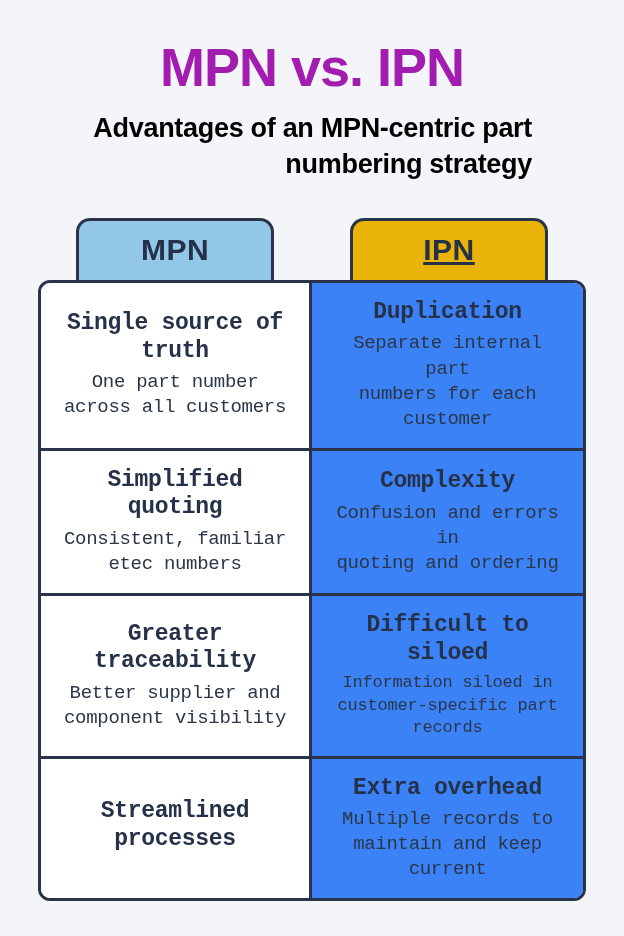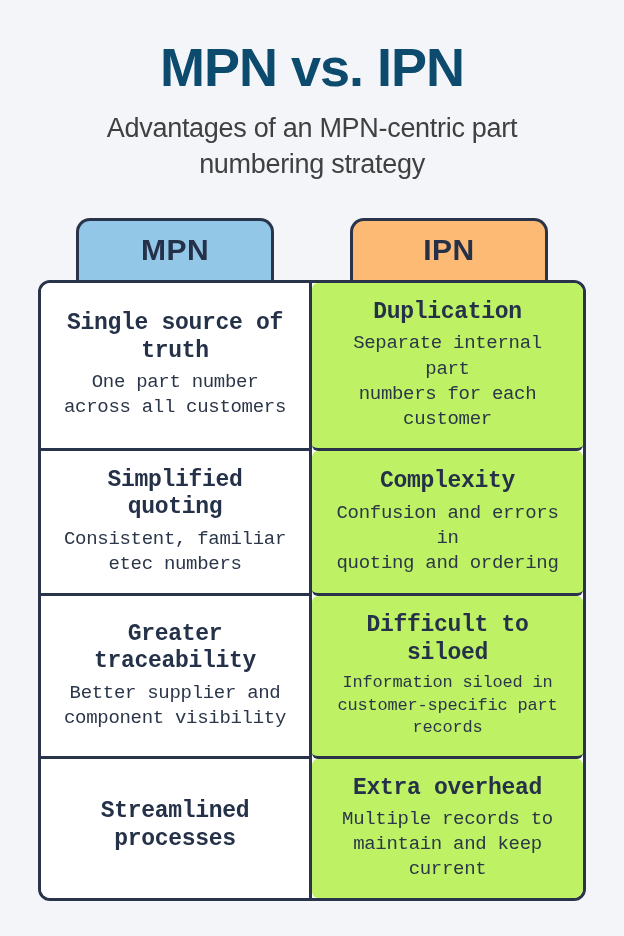--- a/index.html
+++ b/index.html
@@ -15,31 +15,31 @@
     width: 624px;
     height: 936px;
     box-sizing: border-box;
     padding-top: 40px;
   }
   .title {
     text-align: center;
     font-size: 54px;
     font-weight: 800;
     letter-spacing: -1px;
-    color: #0c4a6e;
+    color: #a21caf;
     line-height: 1.0;
   }
   .subtitle {
     width: 440px;
     margin: 16px auto 0;
-    text-align: center;
+    text-align: right;
     font-size: 27px;
-    font-weight: 400;
+    font-weight: 700;
     line-height: 1.35;
-    color: #404040;
+    color: #000000;
     letter-spacing: -0.3px;
   }
   .tabs {
     width: 548px;
     margin: 35px auto 0;
     display: flex;
   }
   .tab-slot {
     width: 50%;
     display: flex;
@@ -54,21 +54,21 @@
     border-radius: 14px 14px 0 0;
     display: flex;
     align-items: center;
     justify-content: center;
     font-size: 30px;
     font-weight: 700;
     color: #253148;
     letter-spacing: 0.5px;
   }
   .tab.mpn { background: #92c7e8; }
-  .tab.ipn { background: #fdba74; }
+  .tab.ipn { background: #eab308; text-decoration: underline; }
   .table {
     width: 548px;
     margin: 0 auto;
     box-sizing: border-box;
     border: 3px solid #29344a;
     border-radius: 12px;
     overflow: hidden;
     background: #ffffff;
     display: grid;
     grid-template-columns: 1fr 1fr;
@@ -78,21 +78,21 @@
     padding: 16px 20px;
     min-height: 119px;
     text-align: center;
     border-bottom: 3px solid #29344a;
     display: flex;
     flex-direction: column;
     justify-content: center;
     font-family: Liberation Mono, monospace;
   }
   .cell.left  { border-right: 3px solid #29344a; background: #ffffff; }
-  .cell.right { background: #bef264; border-radius: 6px; }
+  .cell.right { background: #3b82f6; }
   .cell.last  { border-bottom: none; }
   .cell-heading {
     font-size: 23px;
     font-weight: 700;
     letter-spacing: -0.3px;
     color: #253148;
     margin-bottom: 5px;
     line-height: 1.2;
   }
   .cell-body {

